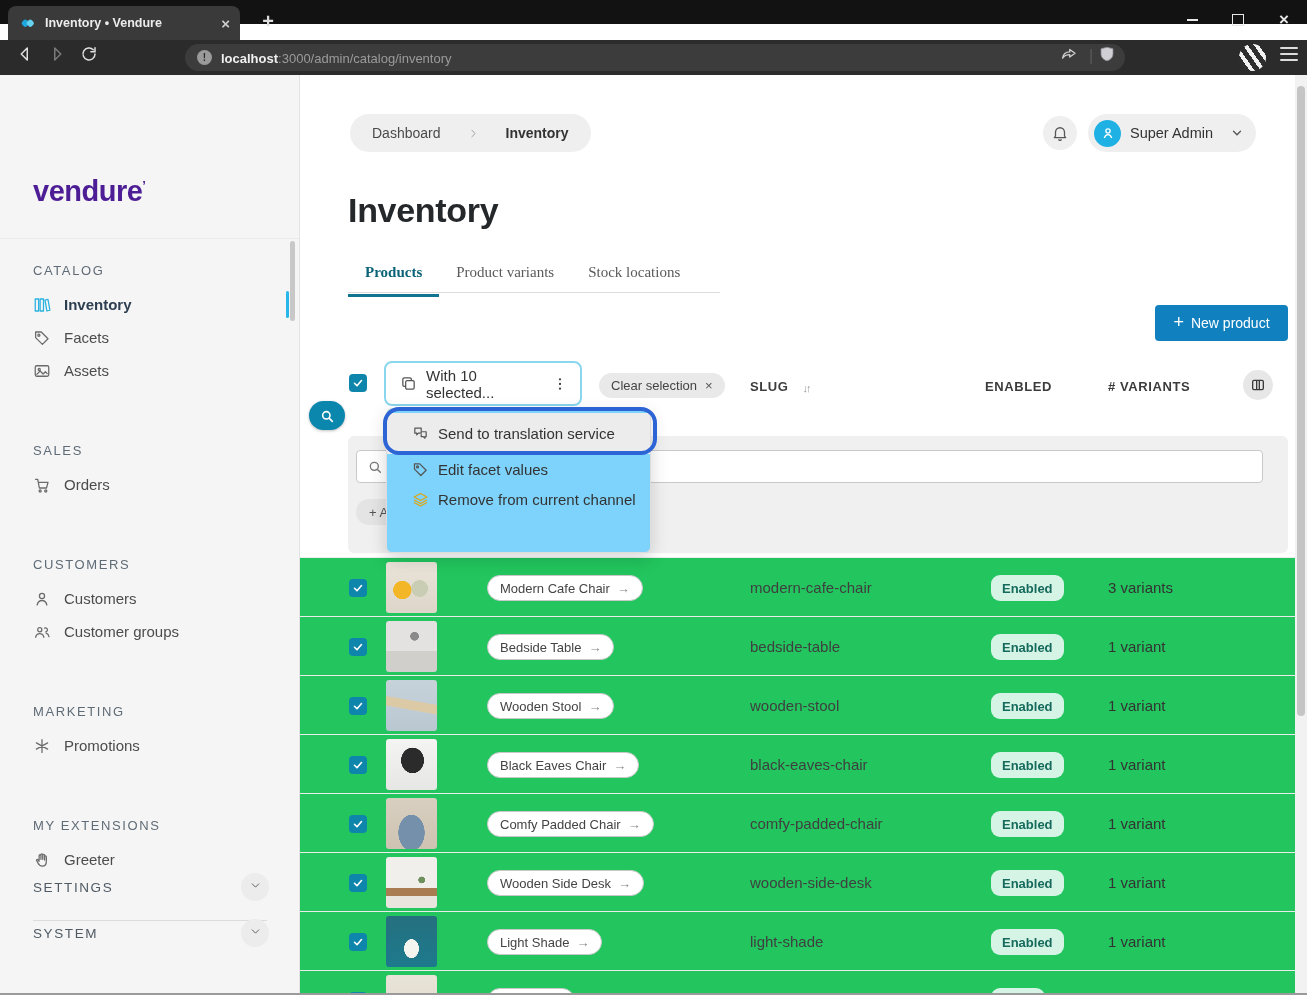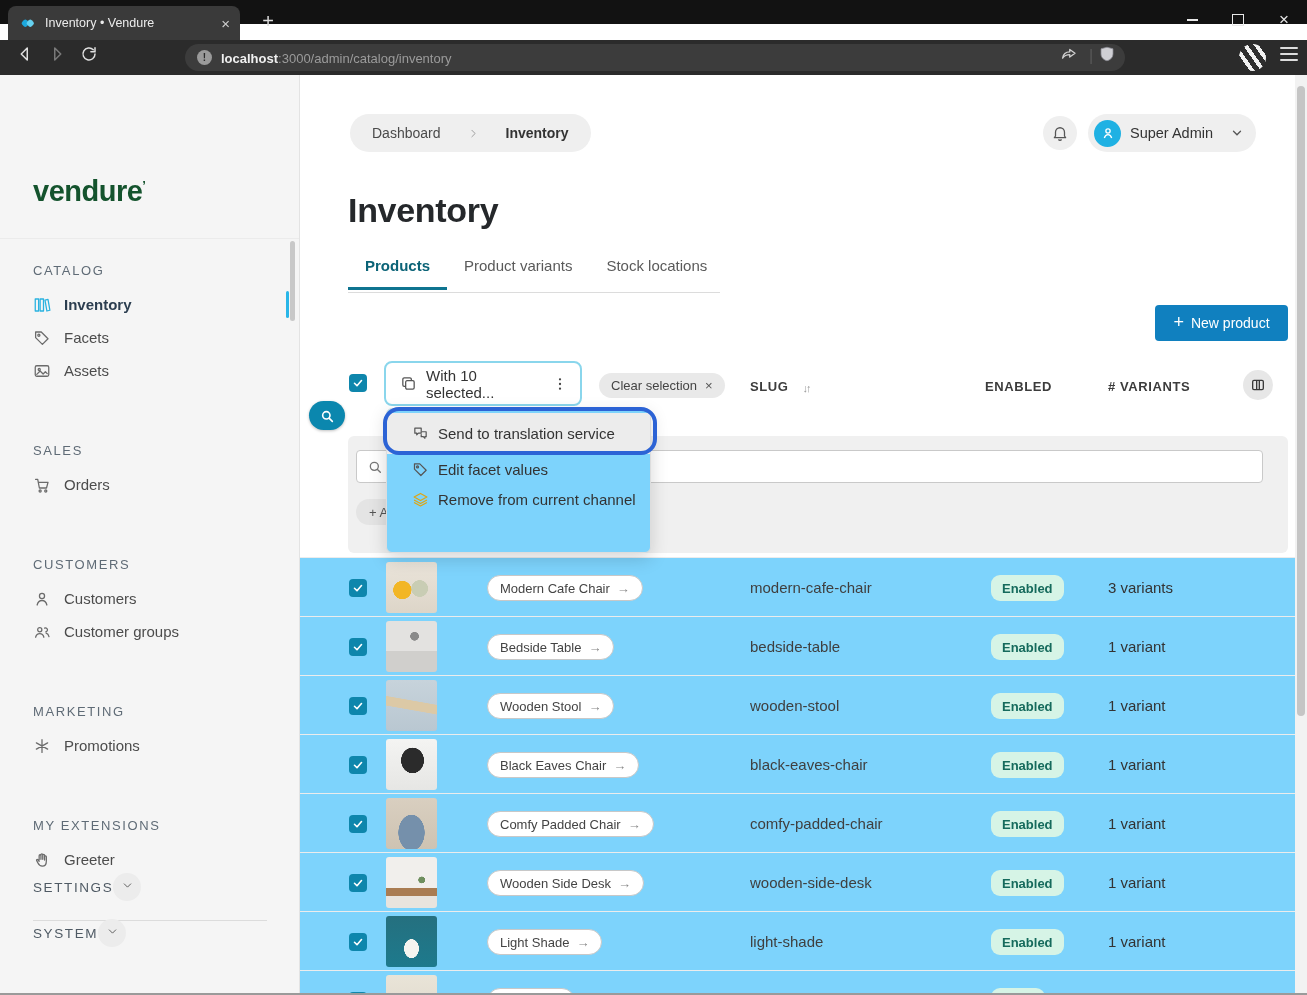--- a/index.html
+++ b/index.html
@@ -1,20 +1,20 @@
 <!DOCTYPE html>
 <html><head>
 <meta charset="utf-8">
 <style>
   * { margin:0; padding:0; box-sizing:border-box; }
   html,body { font-family:"Liberation Sans", sans-serif; }
   .page { position:relative; width:1307px; height:995px; overflow:hidden; background:#fff; border-bottom:2px solid #9a9a9a; }
 
   
-  .titlebar { position:absolute; left:0; top:0; width:1307px; height:24px; background:#121212; }
+  .titlebar { position:absolute; left:0; top:0; width:1307px; height:24px; background:#121212;font-weight:bold; }
   .btab { position:absolute; left:8px; top:6px; width:232px; height:34px; background:#3a3a3a; border-radius:8px 8px 0 0; display:flex; align-items:center; padding:0 10px 0 12px; gap:8px; }
   .btab-title { color:#ececec; font-size:12.5px; flex:1; white-space:nowrap; overflow:hidden; }
   .btab-close { color:#cfcfcf; font-size:15px; cursor:default; }
   .newtab { position:absolute; left:256px; top:10px; color:#ddd; font-size:20px; width:24px; height:24px; text-align:center; line-height:22px; }
   .winctl { position:absolute; top:0; right:0; height:40px; display:flex; }
   .winctl > div { width:46px; height:40px; display:flex; align-items:center; justify-content:center; color:#e8e8e8; font-size:14px; }
   .wc-min::after { content:""; width:11px; height:1.5px; background:#e8e8e8; display:block; }
   .wc-max::after { content:""; width:10px; height:10px; border:1.5px solid #e8e8e8; display:block; }
 
   .toolbar { position:absolute; left:0; top:40px; width:1307px; height:35px; background:#2b2b2b; display:block; }
@@ -23,33 +23,33 @@
   .urlbar { position:absolute; left:185px; top:44px; width:940px; height:27px; background:#3c3c3c; border-radius:14px; display:flex; align-items:center; padding:0 12px; gap:9px; }
   .info-dot { width:15px; height:15px; border-radius:50%; background:#9a9a9a; color:#2b2b2b; font-size:10px; font-weight:bold; display:flex; align-items:center; justify-content:center; }
   .url-host { color:#f0f0f0; font-size:13px; font-weight:600; }
   .url-path { color:#9b9b9b; font-size:13px; }
   .avatar-brave { position:absolute; left:1239px; top:44px; width:27px; height:27px; border-radius:50%; background:repeating-linear-gradient(55deg,#f2f2f2 0 4px,#2e2e2e 4px 9px); }
   .hamburger { position:absolute; left:1280px; top:47px; width:18px; height:14px; display:flex; flex-direction:column; justify-content:space-between; }
   .hamburger span { height:2.4px; background:#ddd; border-radius:2px; }
 
   
   .sidebar { position:absolute; left:0; top:75px; width:300px; height:920px; background:#f5f5f5; border-right:1px solid #e3e3e3; }
-  .logo { position:absolute; left:33px; top:100px; font-size:29px; font-weight:bold; color:#14532d; letter-spacing:-0.5px; }
+  .logo { position:absolute; left:33px; top:100px; font-size:29px; font-weight:bold; color:#4c1d95; letter-spacing:-0.5px; }
   .logo sup { font-size:13px; }
   .nav { position:absolute; left:0; top:163px; right:0; height:682px; border-top:1px solid #ebebeb; overflow:hidden; }
   .sec-label { font-size:13px; color:#5f6b76; letter-spacing:1.6px; margin:56px 0 10px 33px; }
   .sec-label.first { margin-top:24px; }
   .nav-item { position:relative; height:33px; display:flex; align-items:center; gap:13px; padding-left:33px; font-size:15px; color:#4c4c4c; cursor:pointer; }
   .nav-item .nicon { width:18px; height:18px; color:#6b6b6b; display:flex; }
   .nav-item .nicon svg { width:18px; height:18px; }
   .nav-item.active { color:#2c3e50; font-weight:600; }
   .nav-item.active .nicon { color:#29b2e0; }
   .active-bar { position:absolute; right:10px; top:3px; width:3.5px; height:27px; background:#29b6e8; border-radius:2px; }
   .side-divider { position:absolute; left:33px; top:845px; width:234px; height:1px; background:#dcdcdc; }
-  .collapsed-row { position:absolute; left:33px; right:30px; height:30px; display:flex; align-items:center; justify-content:flex-start; }
+  .collapsed-row { position:absolute; left:33px; right:30px; height:30px; display:flex; align-items:center; justify-content:space-between; }
   .collapsed-row .clabel { font-size:13.5px; color:#4f5a64; letter-spacing:1.6px; }
   .chev-circle { width:28px; height:28px; border-radius:50%; background:#ececec; display:flex; align-items:center; justify-content:center; color:#555; }
   .chev-circle svg { width:13px; height:13px; }
   .side-scroll { position:absolute; left:290px; top:166px; width:5px; height:80px; background:#c8c8c8; border-radius:3px; }
 
   
   .breadcrumb { position:absolute; left:350px; top:114px; height:38px; background:#efefef; border-radius:19px; display:flex; align-items:center; padding:0 22px; gap:26px; font-size:14px; color:#4a4a4a; }
   .breadcrumb .crumb-last { color:#333; font-weight:600; }
   .breadcrumb .bc-chev { color:#999; display:flex; }
   .breadcrumb svg { width:13px; height:13px; }
@@ -57,21 +57,21 @@
   .bell-btn svg { width:18px; height:18px; }
   .user-pill { position:absolute; left:1088px; top:114px; width:168px; height:38px; background:#efefef; border-radius:19px; display:flex; align-items:center; padding:0 12px 0 6px; gap:9px; }
   .user-avatar { width:27px; height:27px; border-radius:50%; background:#1fb1e3; display:flex; align-items:center; justify-content:center; color:#fff; }
   .user-avatar svg { width:16px; height:16px; }
   .user-name { font-size:14.5px; color:#333; flex:1; }
   .user-pill .uchev { color:#555; display:flex; }
   .user-pill svg.chv { width:14px; height:14px; }
 
   .page-title { position:absolute; left:348px; top:191px; font-size:34px; font-weight:bold; color:#25282b; letter-spacing:-0.3px; }
 
-  .tabs { position:absolute; left:348px; top:251px; display:flex; }
+  .tabs { position:absolute; left:348px; top:258px; display:flex;font-family:Liberation Serif, serif; }
   .tab { padding:6px 17px 13px 17px; font-size:15px; color:#5a5a5a; cursor:pointer; }
   .tab.active { color:#0b6377; font-weight:600; border-bottom:3px solid #0e7490; }
   .tabs-line { position:absolute; left:348px; top:292px; width:372px; height:1px; background:#dcdcdc; }
 
   .newprod-btn { position:absolute; left:1155px; top:305px; width:133px; height:36px; background:#1080bf; border:none; border-radius:4px; color:#fff; font-size:14px; display:flex; align-items:center; justify-content:center; gap:7px; font-family:inherit; cursor:pointer; }
   .newprod-btn .plus { font-size:18px; font-weight:300; margin-top:-2px; }
 
   
   .cb { width:18px; height:18px; border-radius:4px; background:#0e86ac; display:flex; align-items:center; justify-content:center; color:#fff; }
   .cb svg { width:12px; height:12px; }
@@ -98,21 +98,21 @@
   
   .menu { position:absolute; left:386px; top:408px; width:265px; height:145px; background:#7dd3fc; border:1px solid #ddd; border-radius:6px; box-shadow:0 6px 18px rgba(0,0,0,.16); padding-top:4px; z-index:5; }
   .menu-item { height:30px; display:flex; align-items:center; gap:9px; padding-left:25px; font-size:15px; color:#333; cursor:pointer; }
   .menu-item.hl { height:41px; background:#ececec; }
   .menu-item .micon { display:flex; color:#555; } .menu-item .micon svg { width:17px; height:17px; }
   .menu-item .micon.warn { color:#dda514; }
   .menu-item .micon.danger { color:#e2574c; }
   .focus-ring { position:absolute; left:383px; top:407px; width:274px; height:48px; border:4px solid #2c63d5; border-radius:16px; z-index:6; pointer-events:none; }
 
   
-  .prow { position:absolute; left:300px; width:995px; height:59px; border-top:1px solid #ececec; background:#7dd3fc; }
+  .prow { position:absolute; left:300px; width:995px; height:59px; border-top:1px solid #ececec; background:#22c55e; }
   .prow .cb { position:absolute; left:49px; top:21px; }
   .pthumb { position:absolute; left:86px; top:4px; width:51px; height:51px; border-radius:3px; }
   .pname { position:absolute; left:187px; top:17px; height:26px; min-width:88px; background:#fff; border:1px solid #c8c8c8; border-radius:14px; display:inline-flex; align-items:center; gap:7px; padding:0 12px; font-size:13px; color:#444; cursor:pointer; }
   .pname .arr { color:#888; font-size:13px; }
   .pslug { position:absolute; left:450px; top:21px; font-size:15px; color:#3f3f3f; }
   .pbadge { position:absolute; left:691px; top:17px; height:26px; min-width:54px; background:#d6f4e6; color:#156a5c; border-radius:9px; display:inline-flex; align-items:center; justify-content:center; padding:0 11px; font-size:13px; font-weight:600; }
   .pvars { position:absolute; left:808px; top:21px; font-size:15px; color:#333; }
 
   
   .main-scroll-track { position:absolute; left:1295px; top:75px; width:12px; height:920px; background:#f2f2f2; }

